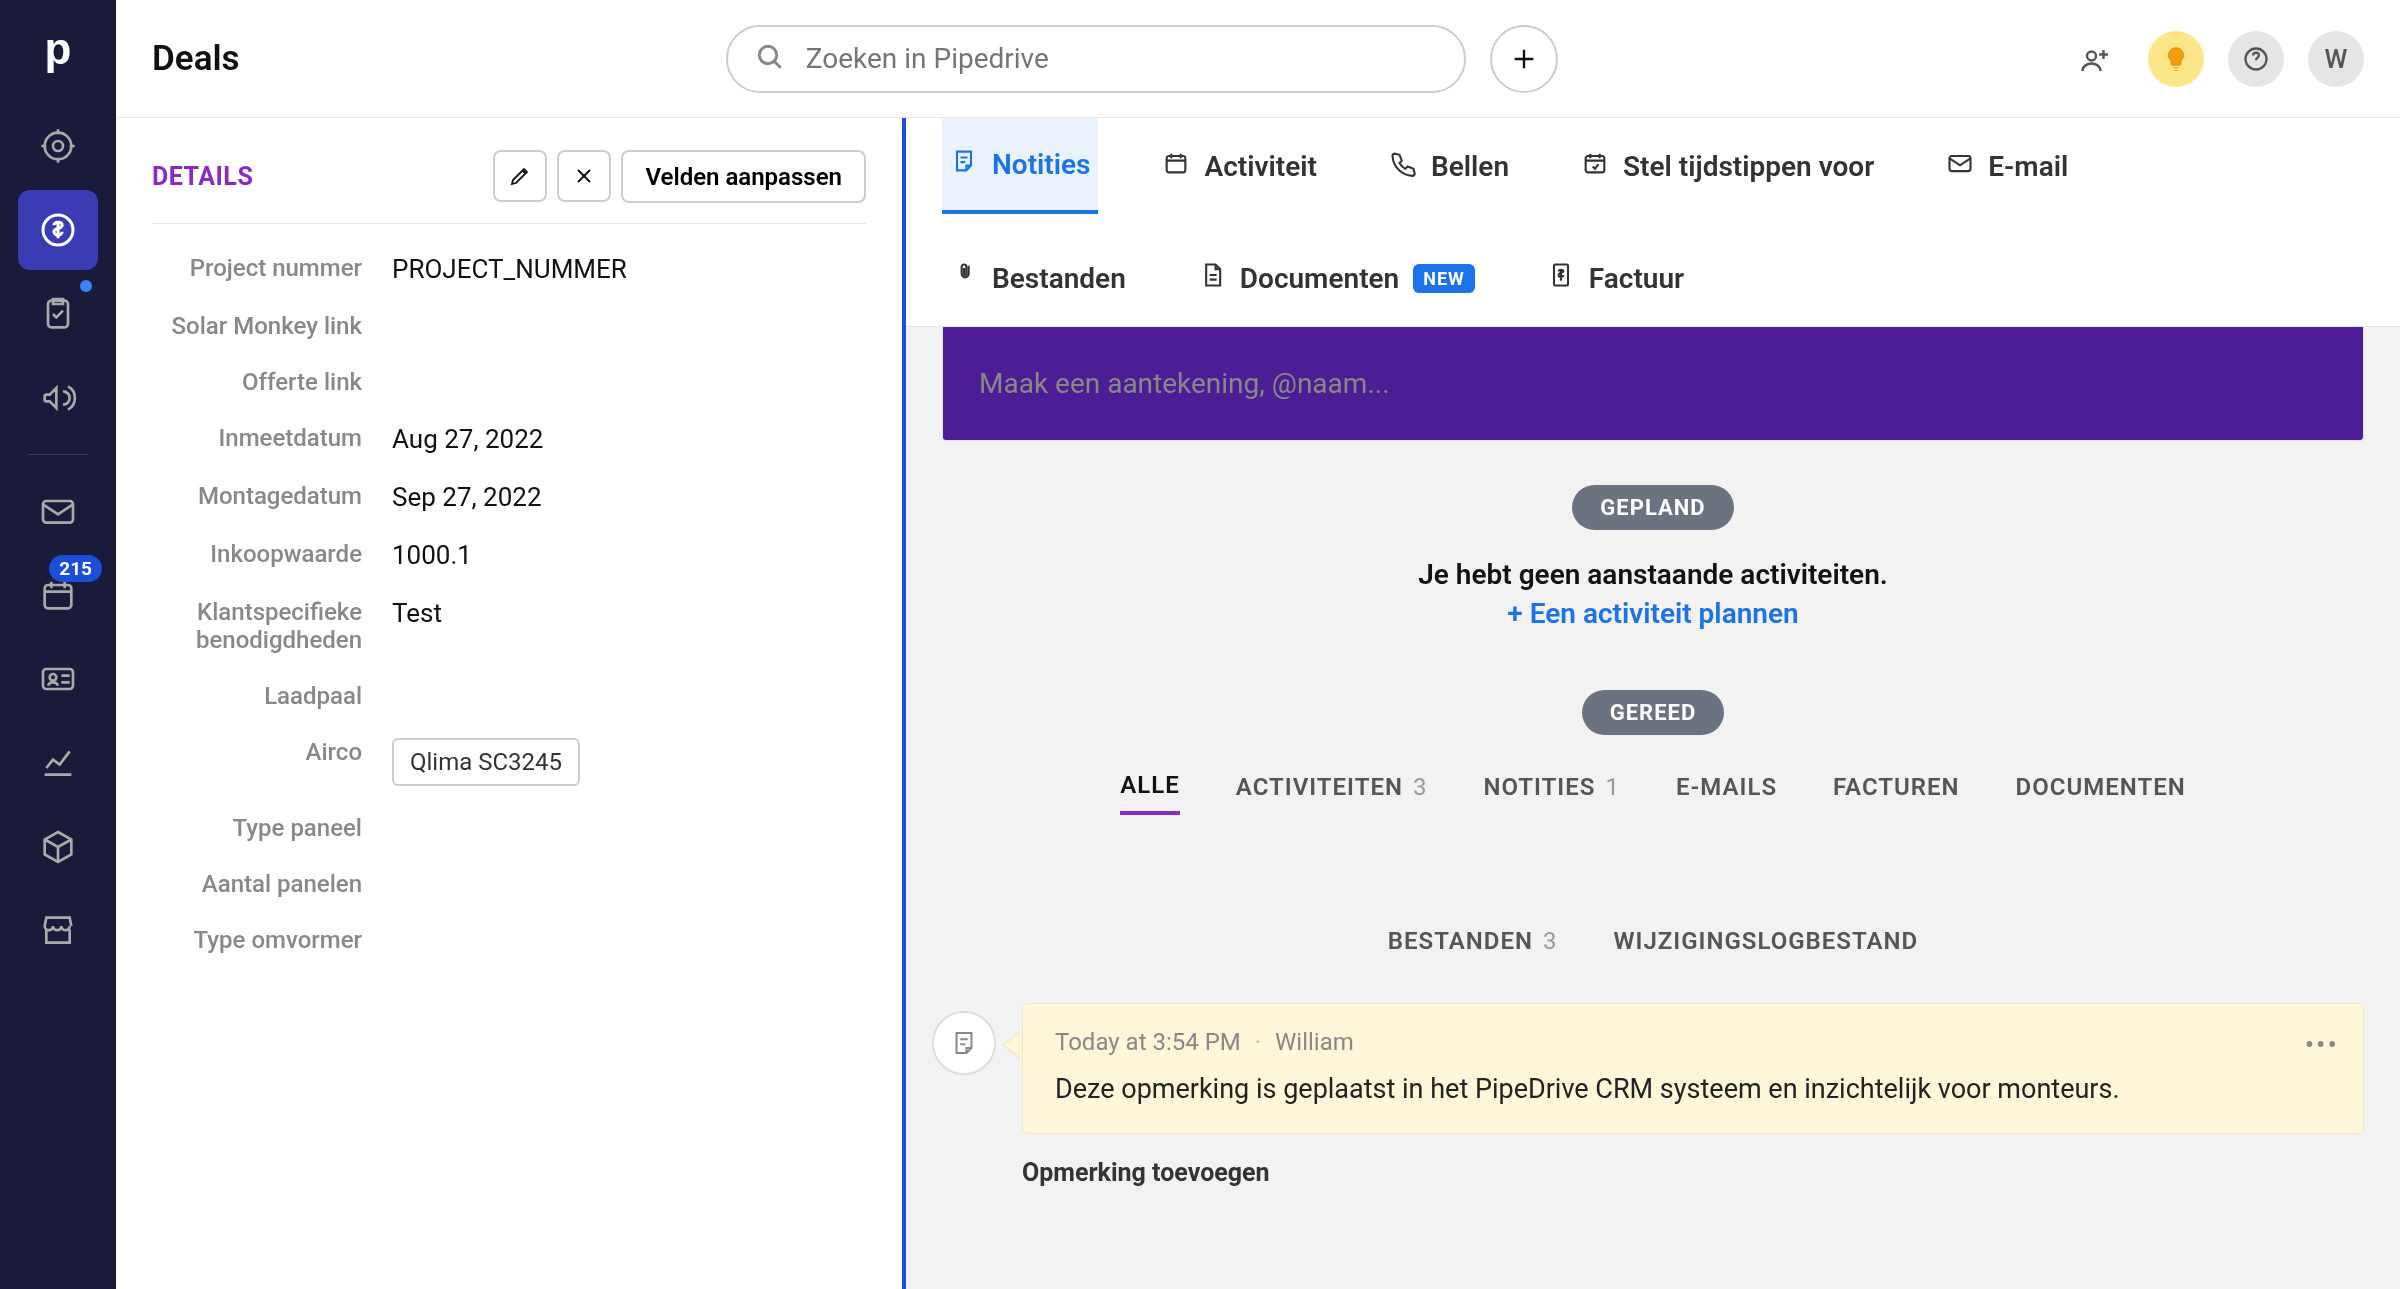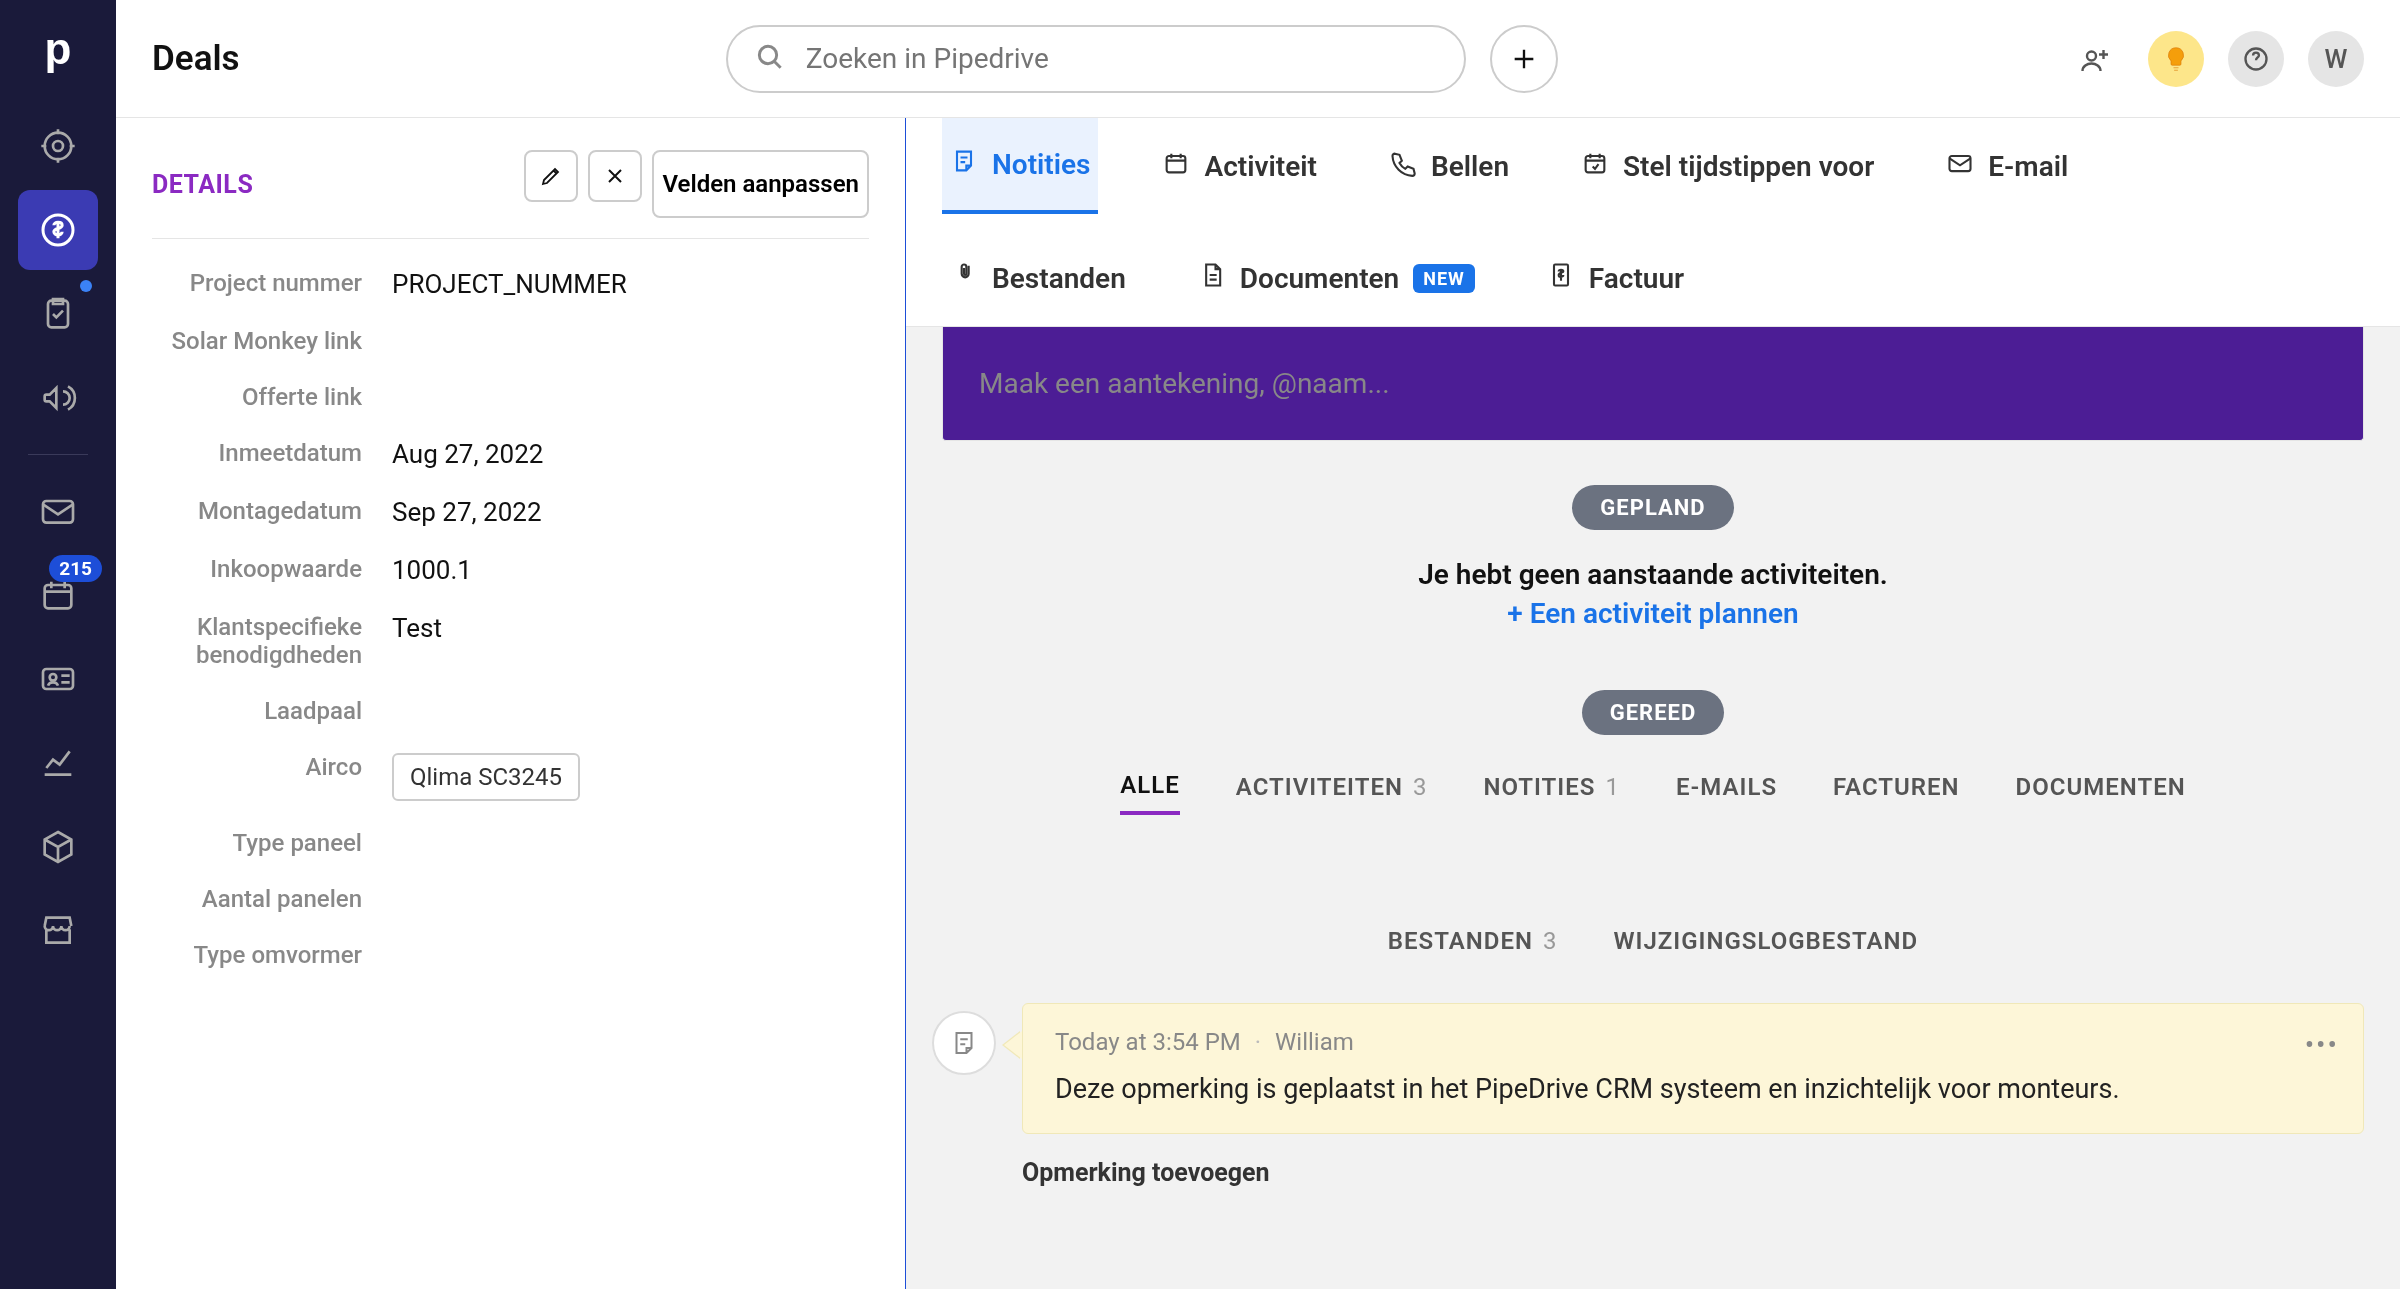--- a/index.html
+++ b/index.html
@@ -27,26 +27,26 @@
 .header-add { width: 68px; height: 68px; border: 2px solid #ccc; border-radius: 50%; display: flex; align-items: center; justify-content: center; cursor: pointer; margin-right: 24px; background:#fff; }
 .header-right { margin-left: auto; display: flex; align-items: center; gap: 24px; }
 .header-icon-btn { width: 56px; height: 56px; display: flex; align-items: center; justify-content: center; cursor: pointer; border-radius: 50%; }
 .header-bulb { background: #fde68a; }
 .header-avatar { width: 56px; height: 56px; border-radius: 50%; background: #e5e5e5; display: flex; align-items: center; justify-content: center; font-size: 26px; font-weight: 500; color: #555; cursor: pointer; }
 
 
 .content { flex: 1; display: flex; overflow: hidden; }
 
 
-.details-panel { width: 790px; border-right: 1px solid #1d4ed8; padding: 32px 36px; overflow-y: auto; }
+.details-panel { width: 790px; border-right: 4px solid #1d4ed8; padding: 32px 36px; overflow-y: auto; }
 .details-header { display: flex; align-items: center; justify-content: space-between; margin-bottom: 20px; }
 .details-title { color: #8b2ac2; font-size: 25px; font-weight: 700; letter-spacing: 0.5px; }
 .details-actions { display: flex; gap: 10px; }
 .icon-btn { width: 54px; height: 52px; border: 2px solid #ccc; border-radius: 8px; display: flex; align-items: center; justify-content: center; cursor: pointer; background: #fff; }
-.text-btn { height: 68px; padding: 0 8px; border: 2px solid #ccc; border-radius: 8px; display: flex; align-items: center; font-size: 24px; font-weight: 600; cursor: pointer; background: #fff; }
+.text-btn { height: 53px; padding: 0 22px; border: 2px solid #ccc; border-radius: 8px; display: flex; align-items: center; font-size: 24px; font-weight: 600; cursor: pointer; background: #fff; }
 .details-hr { border: none; border-top: 1px solid #e5e5e5; margin-bottom: 16px; }
 .detail-row { display: flex; padding: 14px 0; gap: 30px; }
 .detail-label { width: 210px; flex-shrink:0; text-align: right; font-size: 24px; color: #888; font-weight:500; }
 .detail-value { font-size: 26px; color: #111; }
 .detail-chip { display: inline-block; border: 2px solid #ccc; border-radius: 6px; padding: 8px 16px; font-size: 24px; color: #333; }
 
 
 .activity-panel { flex: 1; background: #f2f2f2; display: flex; flex-direction: column; overflow-y: auto; padding-bottom:40px;}
 .tabs { background: #fff; border-bottom: 1px solid #e5e5e5; padding: 0 36px; display: flex; flex-wrap: wrap; gap: 8px 56px; align-items: center; }
 .tab { display: flex; align-items: center; gap: 14px; height: 96px; font-size: 28px; font-weight: 600; color: #333; cursor: pointer; padding: 0 8px; }

